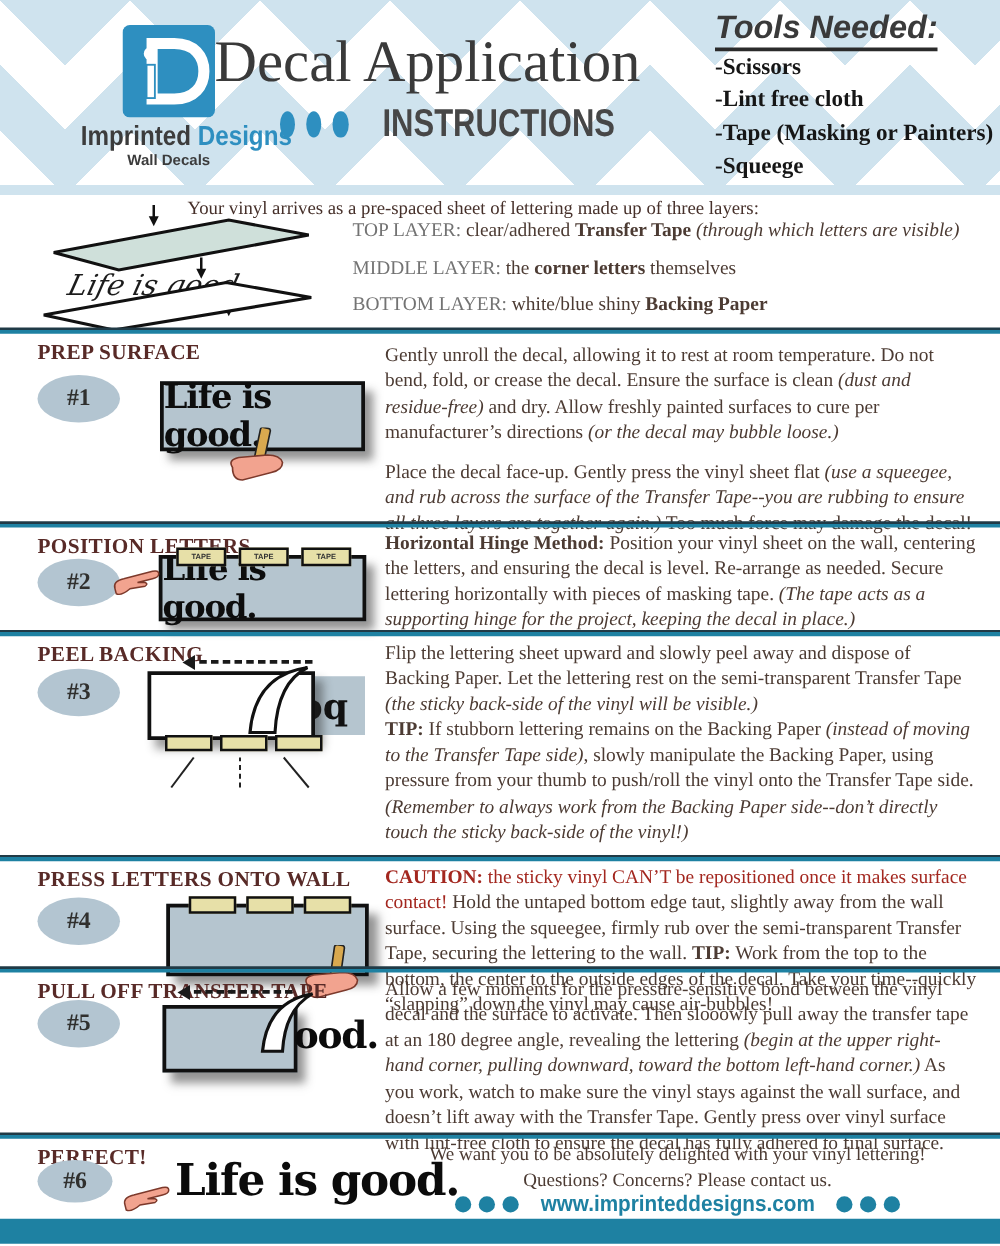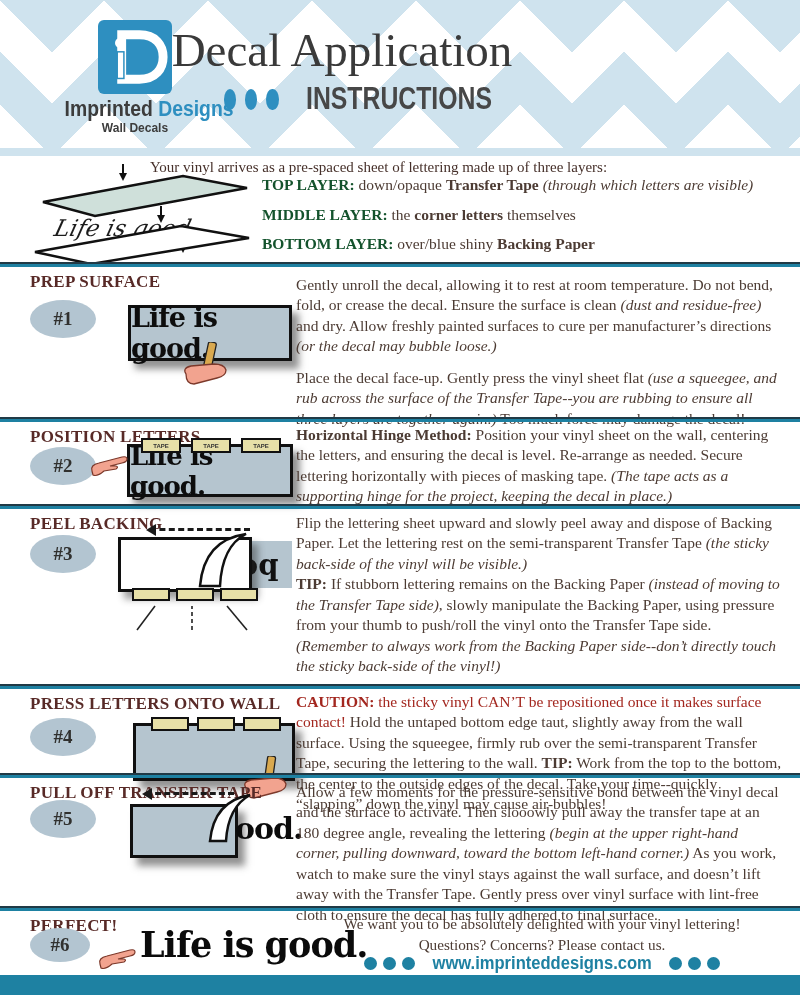--- a/index.html
+++ b/index.html
@@ -42,23 +42,23 @@
   
   .sec{position:absolute;left:0;width:800px;padding-left:45px;}
   .divbar{position:absolute;left:0;top:0;width:800px;height:5px;
           background:linear-gradient(to bottom,#203a46 40%,#1e81a2 40%);}
   .h2{position:absolute;left:30px;top:10px;margin:0;font-size:17px;font-weight:bold;color:#582a27;
       letter-spacing:.3px;font-family:"Liberation Serif",serif;}
   .oval{position:absolute;left:30px;width:66px;height:38px;background:#b3c5d1;border-radius:50%;
         display:flex;align-items:center;justify-content:center;
         font-size:19px;font-weight:bold;color:#30302e;}
   .txt{position:absolute;left:296px;width:486px;font-size:15.5px;line-height:1.32;color:#4c3b33;}
-  .para{margin:0 0 11px 0;} .para:last-child{margin-bottom:0;} .para.tight{margin-bottom:0;}
+  .para{margin:0 0 11px 12px;} .para:last-child{margin-bottom:0;} .para.tight{margin-bottom:0;}
   .run-i{font-style:italic;} .run-b{font-weight:bold;}
-  .run-m{font-weight:bold;color:#14532d;}
+  .run-m{font-weight:normal;color:#737373;margin-left:20px;}
   .run-c{color:#a3271f;} .run-cb{color:#a3271f;font-weight:bold;font-family:Liberation Serif, serif;}
 
   
   .sign{position:absolute;background:#b5c5cf;border:3px solid #101010;
         box-shadow:7px 8px 7px rgba(40,40,40,.5);
         display:flex;align-items:center;justify-content:center;
         font-family:"DejaVu Serif",serif;font-weight:bold;color:#0d0d0d;letter-spacing:-1px;}
   .tape{position:absolute;background:#e7e0a8;border:2px solid #111;
         display:flex;align-items:center;justify-content:center;
         font-family:"Liberation Sans",sans-serif;font-size:6px;font-weight:bold;color:#333;}
@@ -99,39 +99,46 @@
     <div class="title-wrap">
       <div class="title1">Decal Application</div>
       <div class="title-row">
         <span class="dot"></span>
         <span class="dot"></span>
         <span class="dot"></span>
         <span class="title2">INSTRUCTIONS</span>
       </div>
     </div>
 
+    <div class="tools">
+      <div class="tools-title">Tools Needed:</div>
+      <div class="tool">-Scissors</div>
+      <div class="tool">-Lint free cloth</div>
+      <div class="tool">-Tape (Masking or Painters)</div>
+      <div class="tool">-Squeege</div>
+    </div>
   </header>
   <div class="hdr-strip"></div>
 
   <section class="intro">
     <div class="lead">Your vinyl arrives as a pre-spaced sheet of lettering made up of three layers:</div>
     <svg class="intro-svg" width="228" height="100" viewBox="0 0 228 100">
       <line x1="90" y1="0" x2="90" y2="10" stroke="#111" stroke-width="2"></line>
         <polygon points="86,9 94,9 90,17" fill="#111"></polygon>
       <polygon points="10,38 150,12 214,24 62,52" fill="#cfe0da" stroke="#111" stroke-width="2.5"></polygon>
       <line x1="128" y1="42" x2="128" y2="52" stroke="#111" stroke-width="2"></line>
         <polygon points="124,51 132,51 128,59" fill="#111"></polygon>
       <text x="38" y="72" font-family="DejaVu Serif, serif" font-style="italic" font-size="23" fill="#1c1c1c" transform="skewX(-14)">Life is good</text>
       <line x1="150" y1="74" x2="150" y2="82" stroke="#111" stroke-width="2"></line>
         <polygon points="146,81 154,81 150,89" fill="#111"></polygon>
       <polygon points="2,88 148,62 216,74 58,100" fill="#ffffff" stroke="#111" stroke-width="2.5"></polygon>
     </svg>
-    <div class="layer l1"><span class="run-m">TOP LAYER:</span><span class="run-r"> down/opaque </span><span class="run-b">Transfer Tape</span><span class="run-i"> (through which letters are visible)</span></div>
+    <div class="layer l1"><span class="run-m">TOP LAYER:</span><span class="run-r"> clear/adhered </span><span class="run-b">Transfer Tape</span><span class="run-i"> (through which letters are visible)</span></div>
     <div class="layer l2"><span class="run-m">MIDDLE LAYER:</span><span class="run-r"> the </span><span class="run-b">corner letters</span><span class="run-r"> themselves</span></div>
-    <div class="layer l3"><span class="run-m">BOTTOM LAYER:</span><span class="run-r"> over/blue shiny </span><span class="run-b">Backing Paper</span></div>
+    <div class="layer l3"><span class="run-m">BOTTOM LAYER:</span><span class="run-r"> white/blue shiny </span><span class="run-b">Backing Paper</span></div>
   </section>
 
   <section class="sec" style="top:262px;height:155px;">
     <div class="divbar"></div>
     <h2 class="h2">PREP SURFACE</h2>
     <div class="oval" style="top:38px;">#1</div>
     <div class="sign" style="left:128px;top:43px;width:158px;height:50px;font-size:27px;">Life is good.</div>
     <svg style="position:absolute;left:178px;top:80px;" width="62" height="46" viewBox="0 0 62 46">
       <rect x="28" y="0" width="8" height="26" rx="2" fill="#d9a94f" stroke="#222" stroke-width="1.3" transform="rotate(12 32 13)"></rect>
       <path d="M8 32 Q4 26 13 24 L36 22 Q46 22 48 28 Q48 34 39 36 L16 42 Q8 42 8 32 Z" fill="#f2a38f" stroke="#7c392b" stroke-width="1.3"></path>

